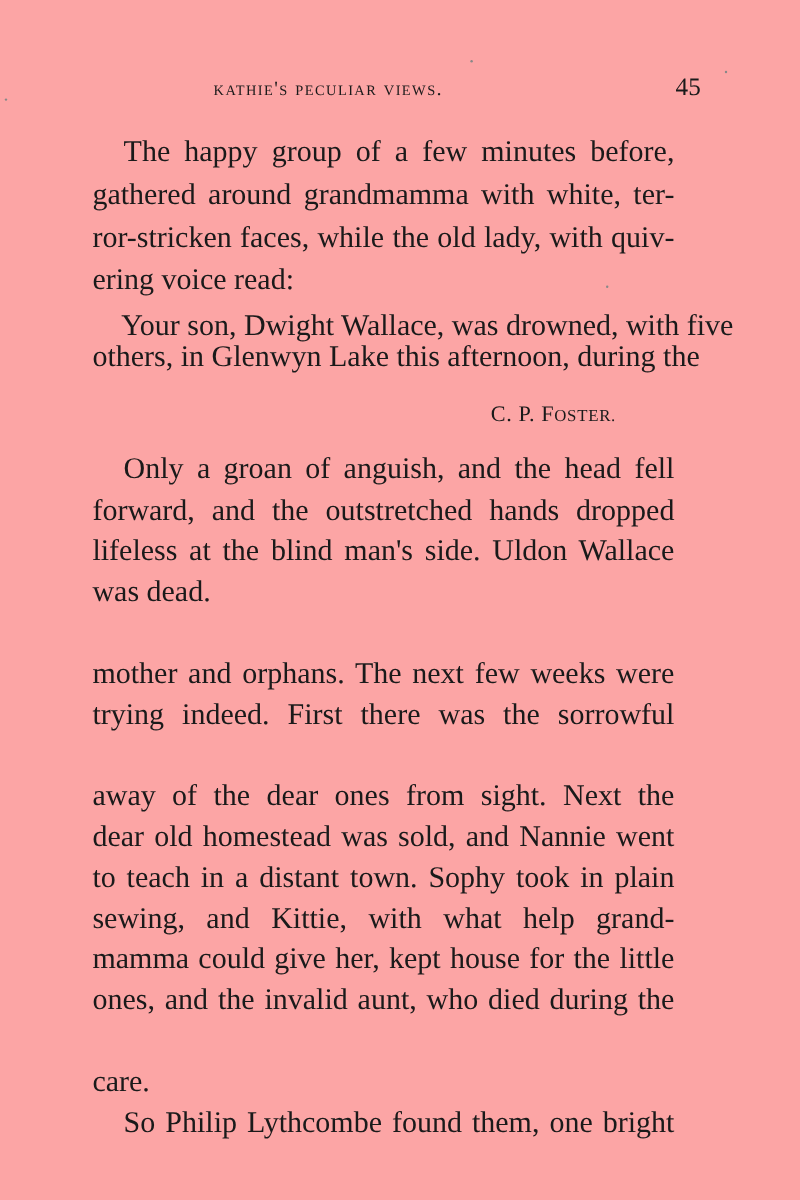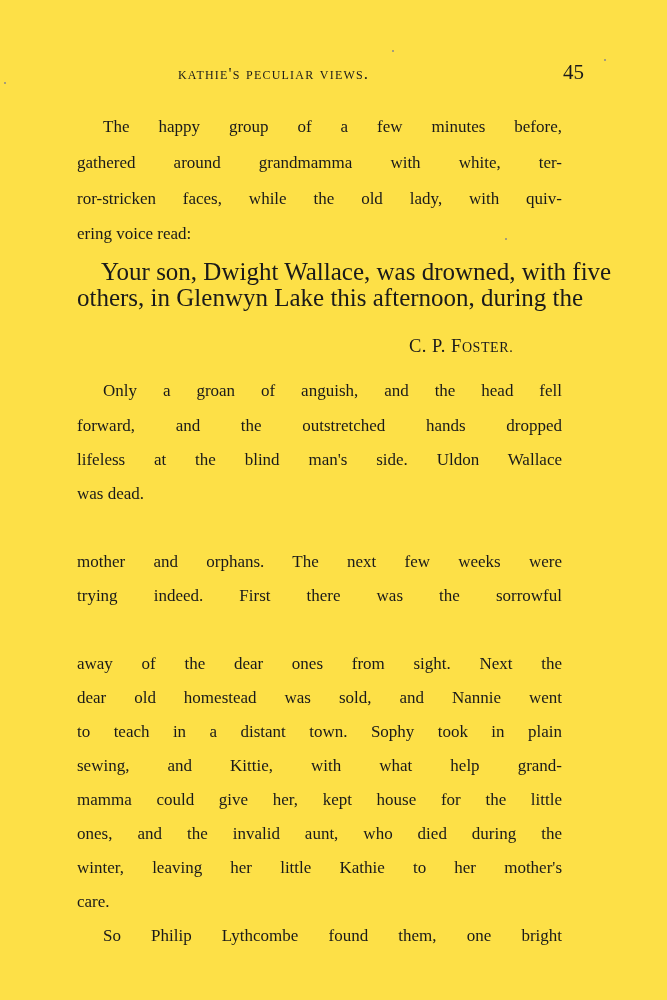--- a/index.html
+++ b/index.html
@@ -1,24 +1,24 @@
 <!DOCTYPE html>
 <html><head>
 <meta charset="utf-8">
 <style>
   html, body { margin: 0; padding: 0; background: #ffffff; }
   body { width: 667px; height: 1000px; position: relative; overflow: hidden;
          font-family: "Liberation Serif", "DejaVu Serif", serif; color: #1a1a1a; }
-  .page { position: absolute; left: 0; top: 0; width: 667px; height: 1000px; background: #fde047; }
+  .page { position: absolute; left: 0; top: 0; width: 667px; height: 1000px; background: #fca5a5; }
   .header { position: absolute; top: 62px; left: 0; width: 667px; height: 30px; }
   .running-head { position: absolute; left: 178px; top: 2px; font-size: 17px;
                   font-variant: small-caps; letter-spacing: 1.2px; text-transform: lowercase; }
   .running-head::first-letter { }
   .page-number { position: absolute; left: 563px; top: -2px; font-size: 21px; }
-  .line { position: absolute; left: 77px; width: 485px; font-size: 17px; line-height: 30px;
+  .line { position: absolute; left: 77px; width: 485px; font-size: 25px; line-height: 30px;
           text-align: justify; text-align-last: justify; white-space: nowrap; }
   .line.indent { left: 103px; width: 459px; }
   .line.last { text-align-last: left; }
   .tele { position: absolute; left: 77px; width: 485px; font-size: 25px; line-height: 22px;
           text-align: justify; text-align-last: justify; white-space: nowrap; }
   .tele.indent { left: 101px; width: 461px; }
   .tele.last { text-align-last: left; }
   .signature { position: absolute; left: 409px; top: 335px; font-size: 18.5px; line-height: 22px; letter-spacing: 0.5px; }
   .sig-sc { font-size: 14px; letter-spacing: 0.6px; }
   .speck { position: absolute; width: 2px; height: 2px; background: #888; border-radius: 1px; }
@@ -48,21 +48,20 @@
   <div class="line last" style="top:479px">was dead.</div>
 
   <div class="line" style="top:547px">mother and orphans.  The next few weeks were</div>
   <div class="line" style="top:581px">trying indeed.  First there was the sorrowful</div>
   <div class="line" style="top:649px">away of the dear ones from sight.  Next the</div>
   <div class="line" style="top:683px">dear old homestead was sold, and Nannie went</div>
   <div class="line" style="top:717px">to teach in a distant town.  Sophy took in plain</div>
   <div class="line" style="top:751px">sewing, and Kittie, with what help grand-</div>
   <div class="line" style="top:785px">mamma could give her, kept house for the little</div>
   <div class="line" style="top:819px">ones, and the invalid aunt, who died during the</div>
-  <div class="line" style="top:853px">winter, leaving her little Kathie to her mother's</div>
   <div class="line last" style="top:887px">care.</div>
 
   <div class="line indent" style="top:921px">So Philip Lythcombe found them, one bright</div>
 
   <span class="speck" style="left:392px; top:50px"></span>
   <span class="speck" style="left:604px; top:59px"></span>
   <span class="speck" style="left:4px; top:82px"></span>
   <span class="speck" style="left:505px; top:238px"></span>
 </div>
 

